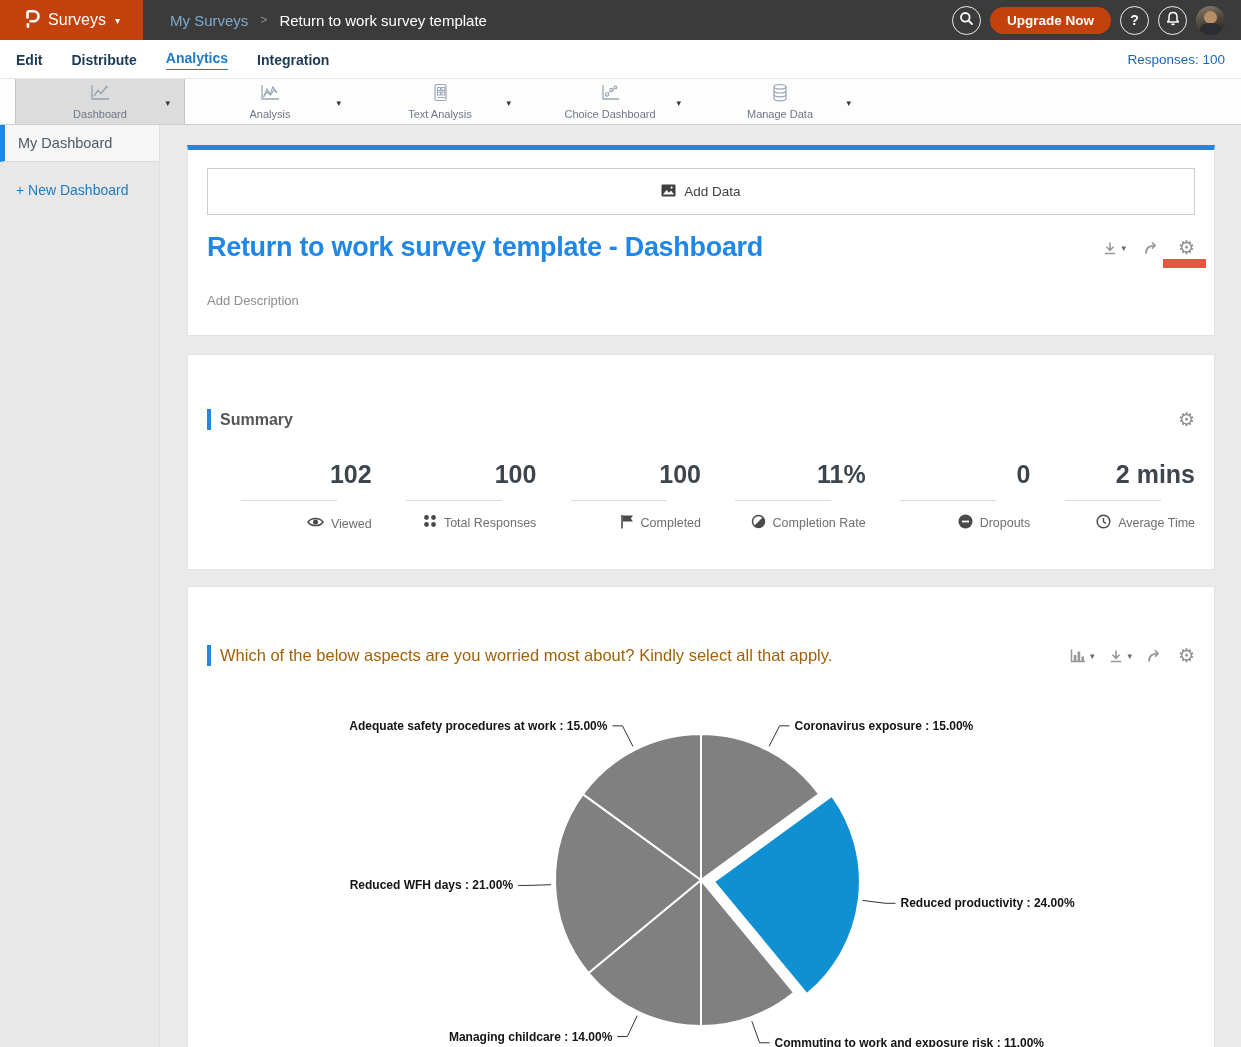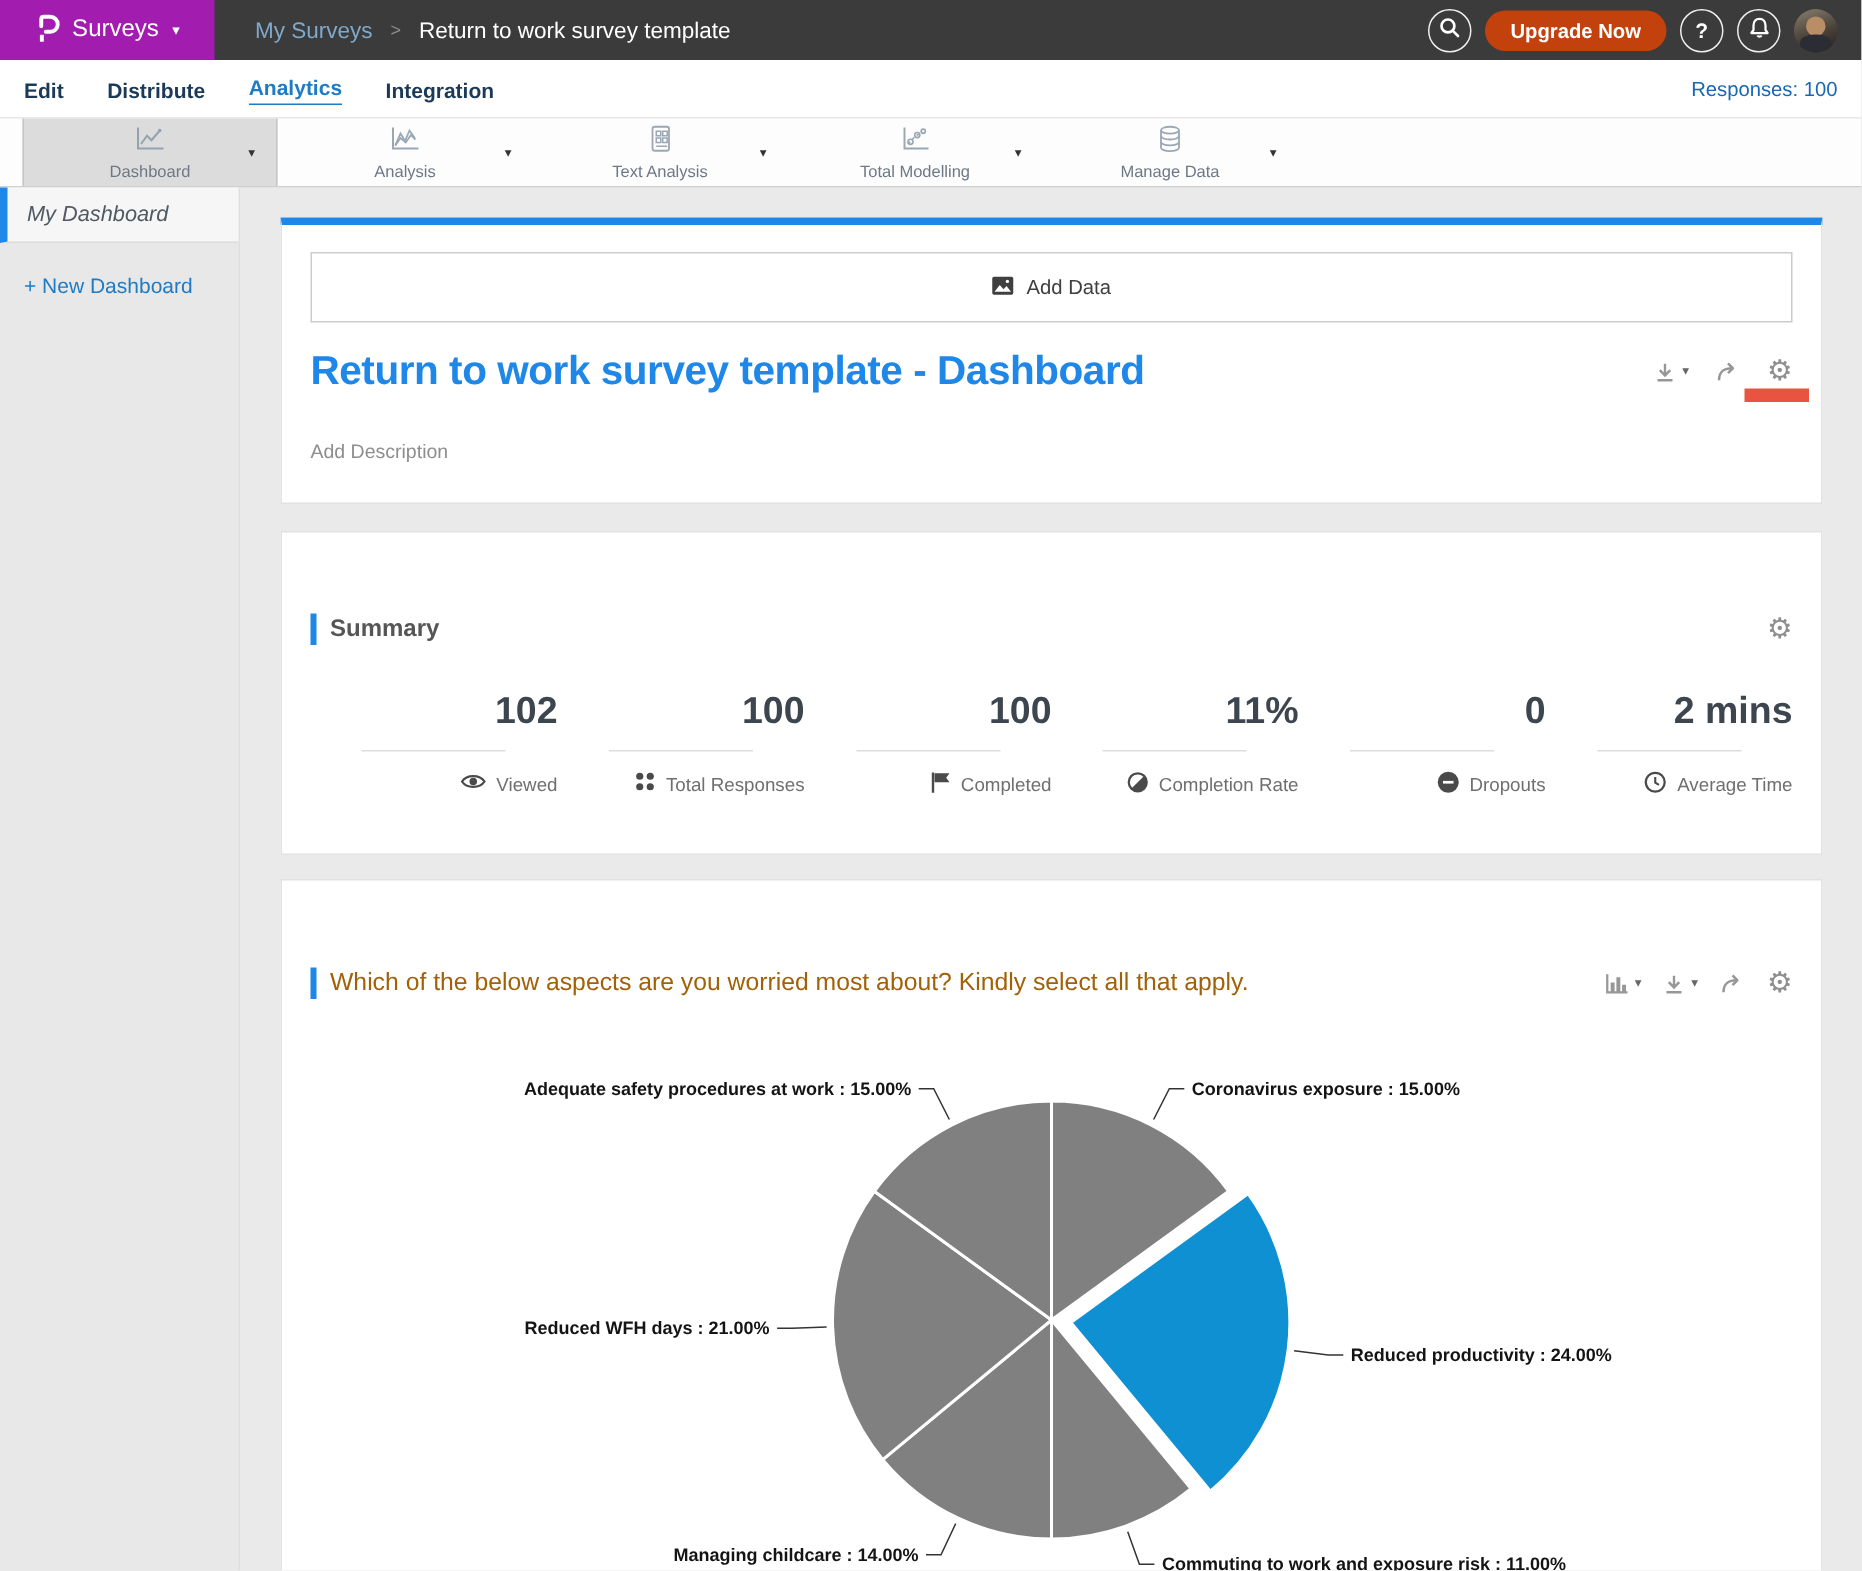--- a/index.html
+++ b/index.html
@@ -2,21 +2,21 @@
 <html><head>
 <meta charset="utf-8">
 <style>
   * { margin:0; padding:0; box-sizing:border-box; }
   html,body { width:1241px; height:1047px; overflow:hidden; background:#eaeaea;
     font-family:"Liberation Sans", sans-serif; }
   .glyph { font-family:"DejaVu Sans", sans-serif; }
 
   
   .topbar { height:40px; background:#3b3b3b; display:flex; align-items:center; }
-  .logo-block { width:143px; height:40px; background:#a21caf; display:flex;
+  .logo-block { width:143px; height:40px; background:#c2410c; display:flex;
     align-items:center; justify-content:center; gap:8px; color:#fff; cursor:pointer; }
   .logo-block .product { font-size:16px; }
   .logo-block .caret { font-size:10px; margin-left:1px; }
   .crumbs { margin-left:27px; display:flex; align-items:center; font-size:15px; }
   .crumb-parent { color:#7fa9cb; cursor:pointer; }
   .crumb-sep { color:#8e8e8e; margin:0 12px; font-size:12px; }
   .crumb-current { color:#fff; }
   .top-right { margin-left:auto; margin-right:16px; display:flex; align-items:center; gap:9px; }
   .circle-btn { width:29px; height:29px; border:1.5px solid #eee; border-radius:50%;
     display:flex; align-items:center; justify-content:center; color:#fff; cursor:pointer;
@@ -48,21 +48,21 @@
   .tool-col { display:flex; flex-direction:column; align-items:center; }
   .tool-label { font-size:11px; color:#6d7886; margin-top:1px; }
   .tool-caret { position:absolute; right:14px; top:50%; transform:translateY(-42%);
     font-size:9px; color:#333; }
 
   
   .page-body { display:flex; height:922px; }
   .sidebar { width:200px; background:#e8e8e8; border-right:1px solid #dfdfdf; }
   .side-item { height:37px; background:#f6f6f6; border-left:5px solid #1e87e8;
     border-bottom:1px solid #dcdcdc; display:flex; align-items:center; padding-left:13px;
-    color:#4f5a64; font-size:14.5px; cursor:pointer;font-style:italic; }
+    color:#4f5a64; font-size:14.5px; cursor:pointer; }
   .new-dash { margin:20px 0 0 16px; color:#1e7bc4; font-size:14px; cursor:pointer; }
   .main { flex:1; padding:20px 26px 0 27px; }
 
   .card { background:#fff; border:1px solid #e2e2e2; }
 
   
   .card-head { border-top:5px solid #1e87e8; padding:18px 19px 27px; margin-bottom:18px; }
   .logo-box { border:1px solid #ccc; height:47px; display:flex; align-items:center;
     justify-content:center; gap:8px; color:#3f3f3f; font-size:13.5px; cursor:pointer; }
   .title-row { margin-top:17px; display:flex; align-items:flex-start; }
@@ -195,21 +195,21 @@
     <div class="tool-col">
       <span>
         <svg width="24" height="20" viewBox="0 0 24 20">
           <path d="M5 2 V16 H21" fill="none" stroke="#9aa7b5" stroke-width="1.3"></path>
           <path d="M7.5 13 L12 8 L17 5" fill="none" stroke="#9aa7b5" stroke-width="1" stroke-dasharray="2 2"></path>
           <circle cx="9" cy="11.5" r="1.7" fill="none" stroke="#9aa7b5" stroke-width="1.1"></circle>
           <circle cx="13.5" cy="7" r="1.7" fill="none" stroke="#9aa7b5" stroke-width="1.1"></circle>
           <circle cx="17.5" cy="4.5" r="1.4" fill="none" stroke="#9aa7b5" stroke-width="1.1"></circle>
         </svg>
       </span>
-      <span class="tool-label">Total Modelling</span>
+      <span class="tool-label">Choice Dashboard</span>
     </div>
     <span class="tool-caret glyph">▾</span>
   </div>
   <div class="tool-tab">
     <div class="tool-col">
       <span>
         <svg width="24" height="20" viewBox="0 0 24 20">
           <ellipse cx="12" cy="3.8" rx="6" ry="2.3" fill="none" stroke="#9aa7b5" stroke-width="1.2"></ellipse>
           <path d="M6 3.8 V15.5 A6 2.3 0 0 0 18 15.5 V3.8" fill="none" stroke="#9aa7b5" stroke-width="1.2"></path>
           <path d="M6 7.7 A6 2.3 0 0 0 18 7.7" fill="none" stroke="#9aa7b5" stroke-width="1.2"></path>

